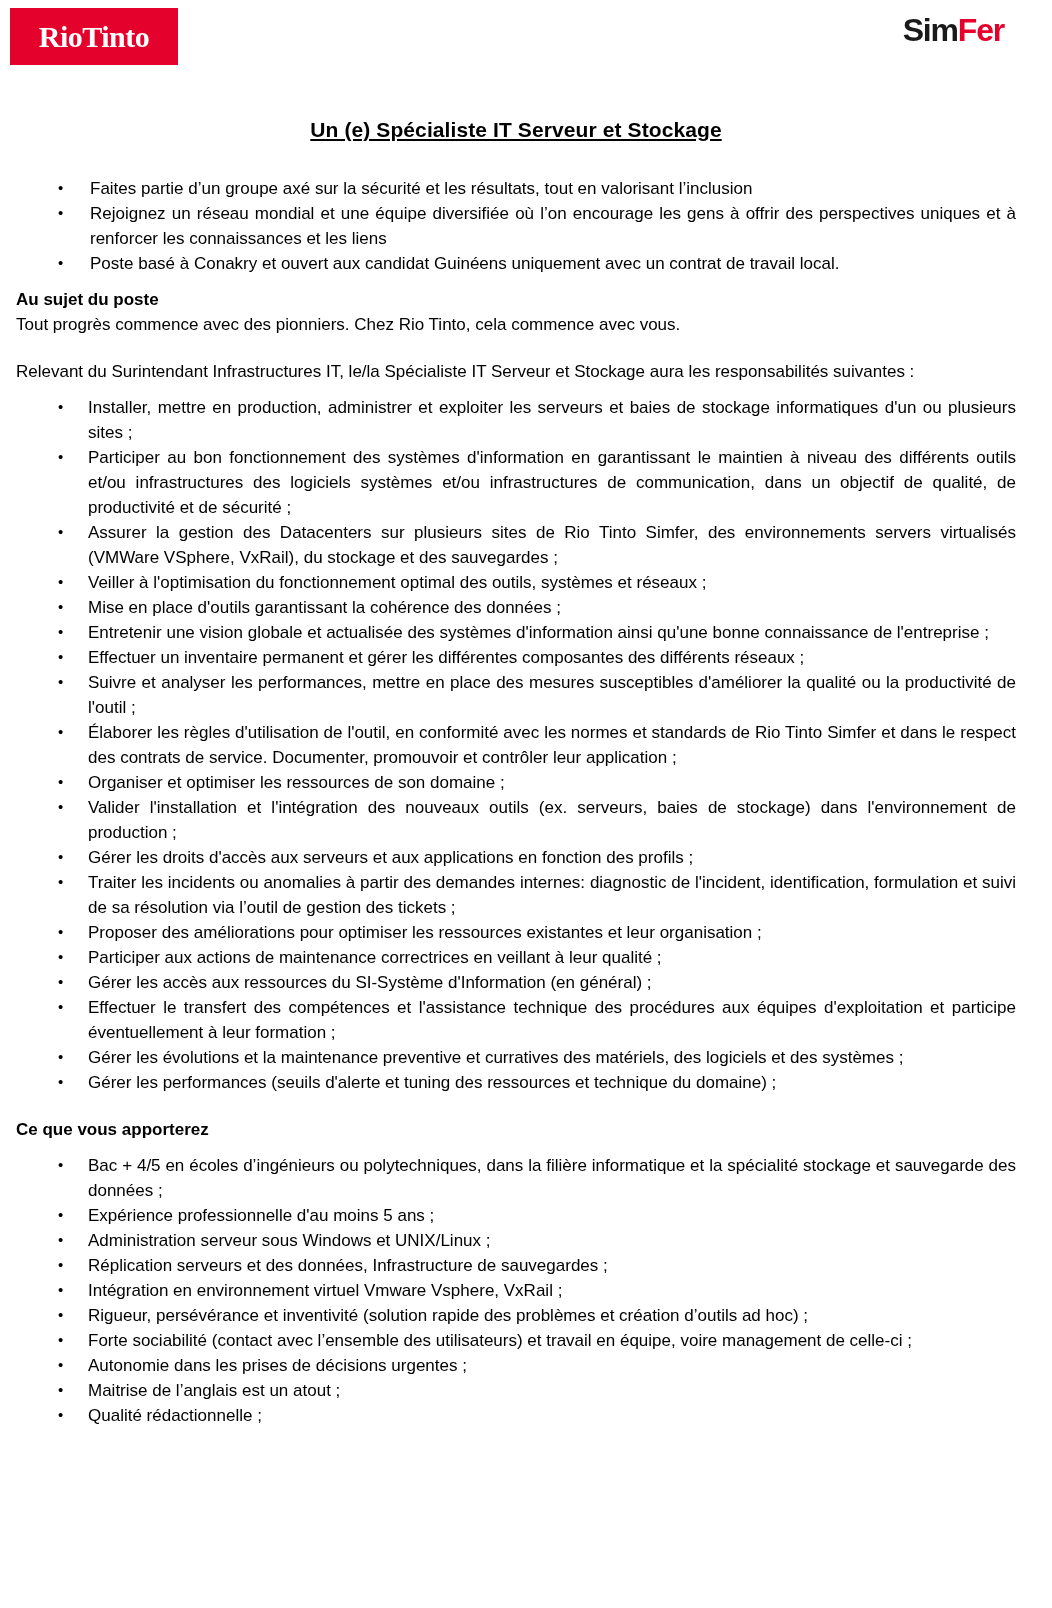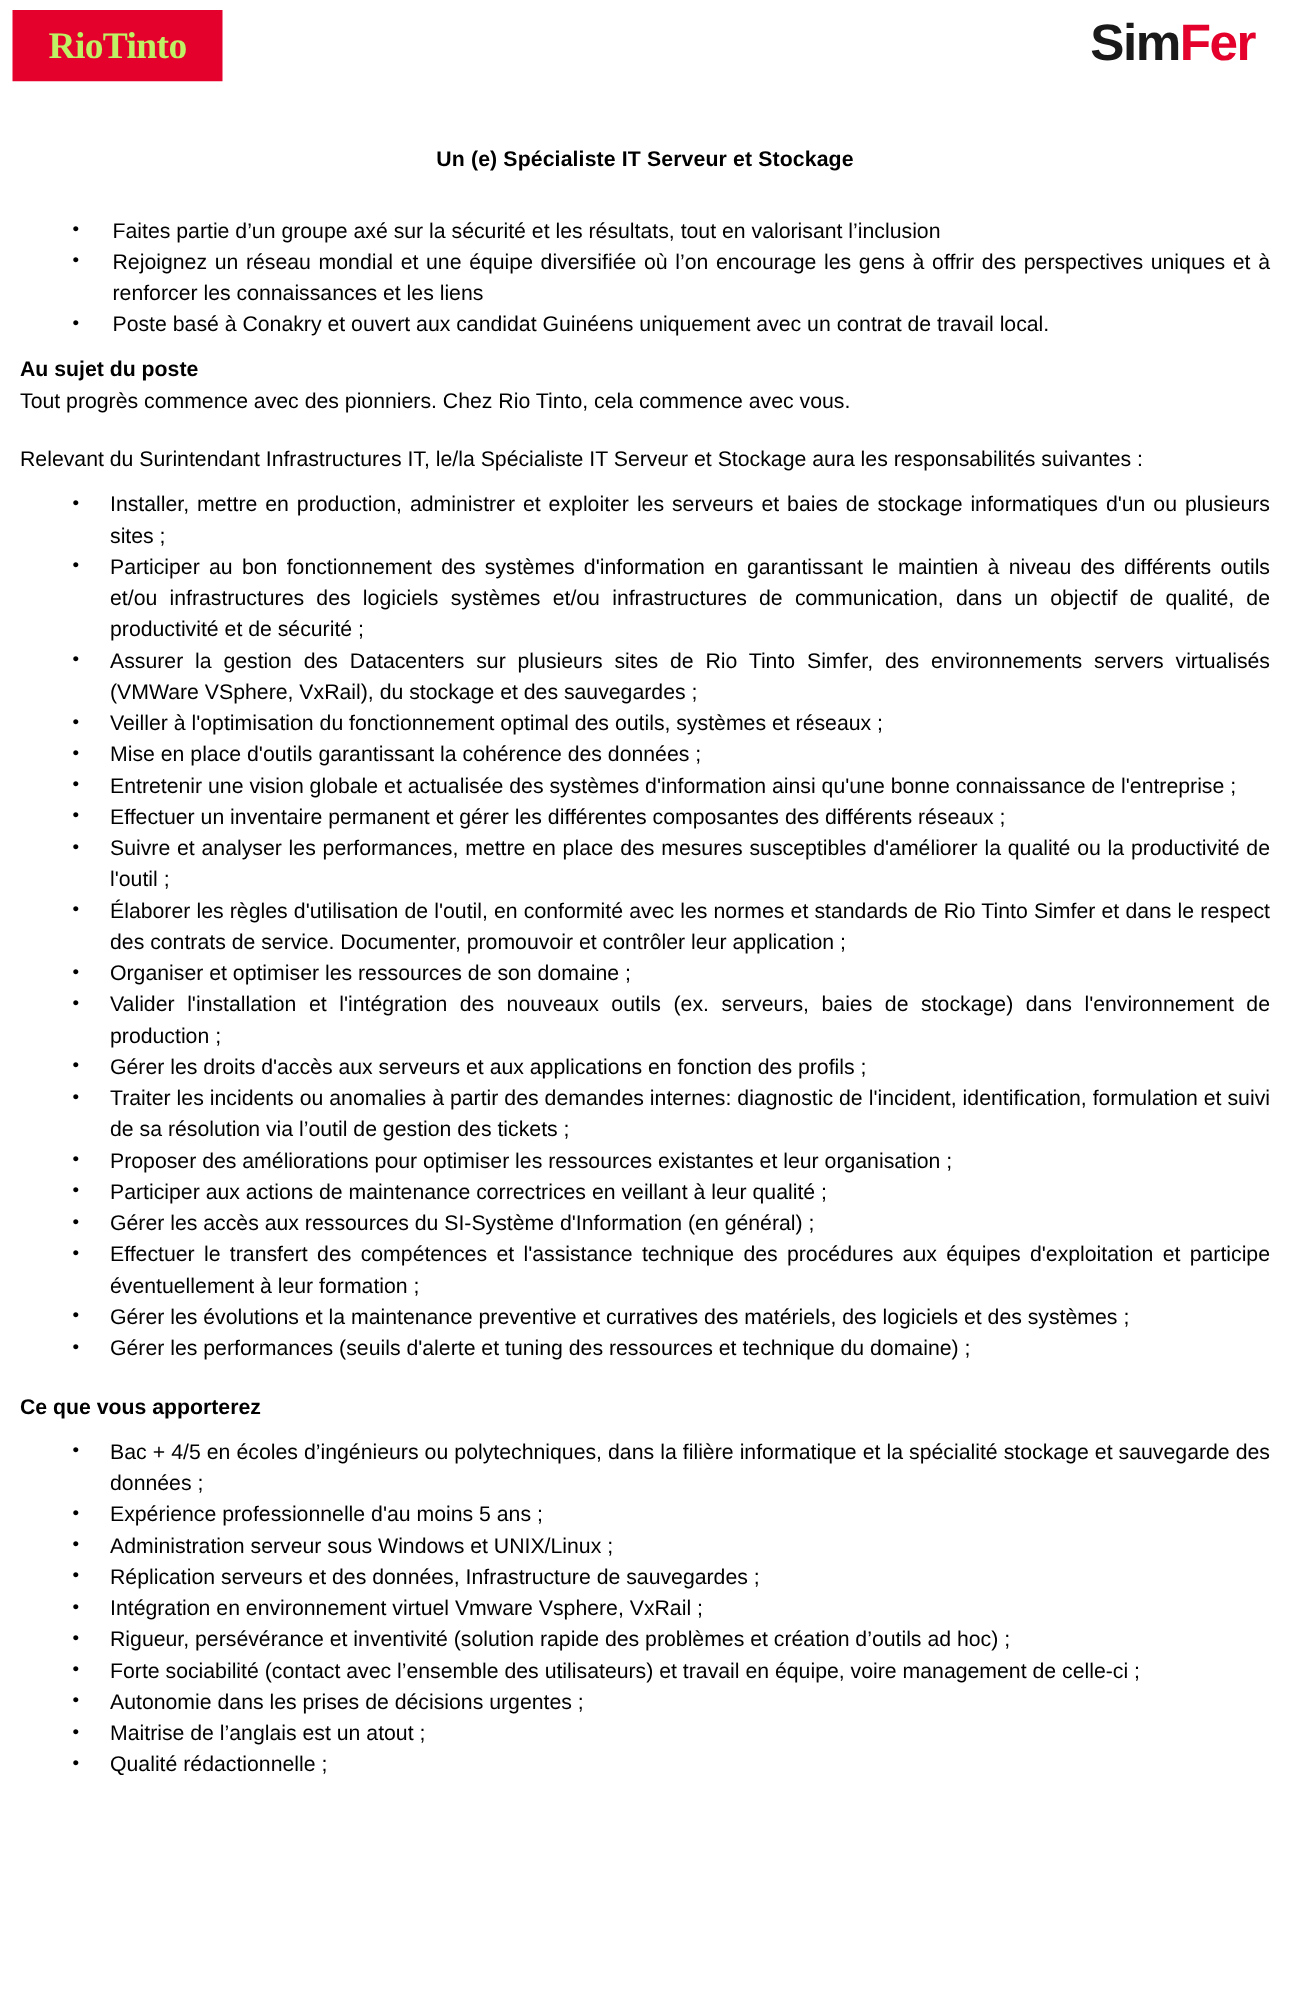--- a/index.html
+++ b/index.html
@@ -30,48 +30,49 @@
     height: 57px;
     background: #e4022d;
     display: flex;
     align-items: center;
     justify-content: center;
   }
   .riotinto-logo .rt-text {
     font-family: "Liberation Serif", serif;
     font-weight: bold;
     font-size: 30px;
-    color: #bef264;
+    color: #ffffff;
     letter-spacing: -0.5px;
     line-height: 1;
     white-space: nowrap;
   }
   .simfer-logo {
     position: absolute;
     right: 48px;
     top: 14px;
     font-family: "Liberation Sans", sans-serif;
     font-weight: bold;
-    font-size: 41px;
+    font-size: 32px;
     letter-spacing: -1.2px;
     line-height: 1;
     white-space: nowrap;
   }
   .simfer-logo .sim { color: #1a1a1a; }
   .simfer-logo .fer { color: #e4022d; }
 
   
   .doc {
     padding: 0 36px 0 16px;
   }
 
   .doc-title {
     text-align: center;
-    font-size: 17px;
+    font-size: 21px;
     font-weight: bold;
+    text-decoration: underline;
     margin: 40px 0 0 0;
     letter-spacing: 0.1px;
   }
 
   p.para {
     font-size: 17px;
     line-height: 25px;
     margin: 0;
     text-align: justify;
   }

